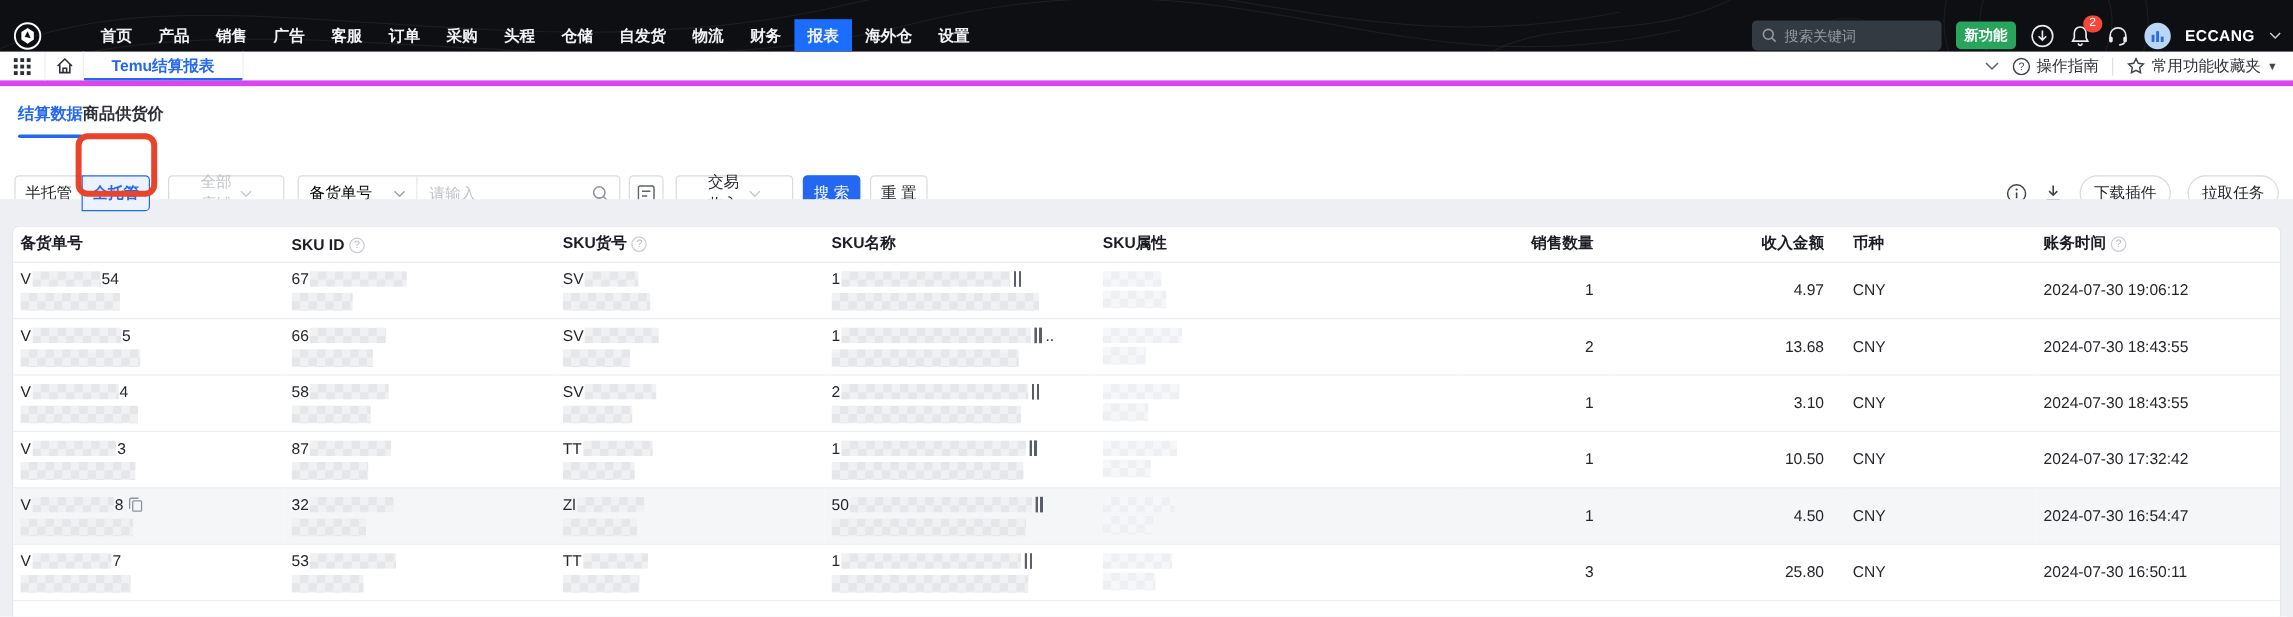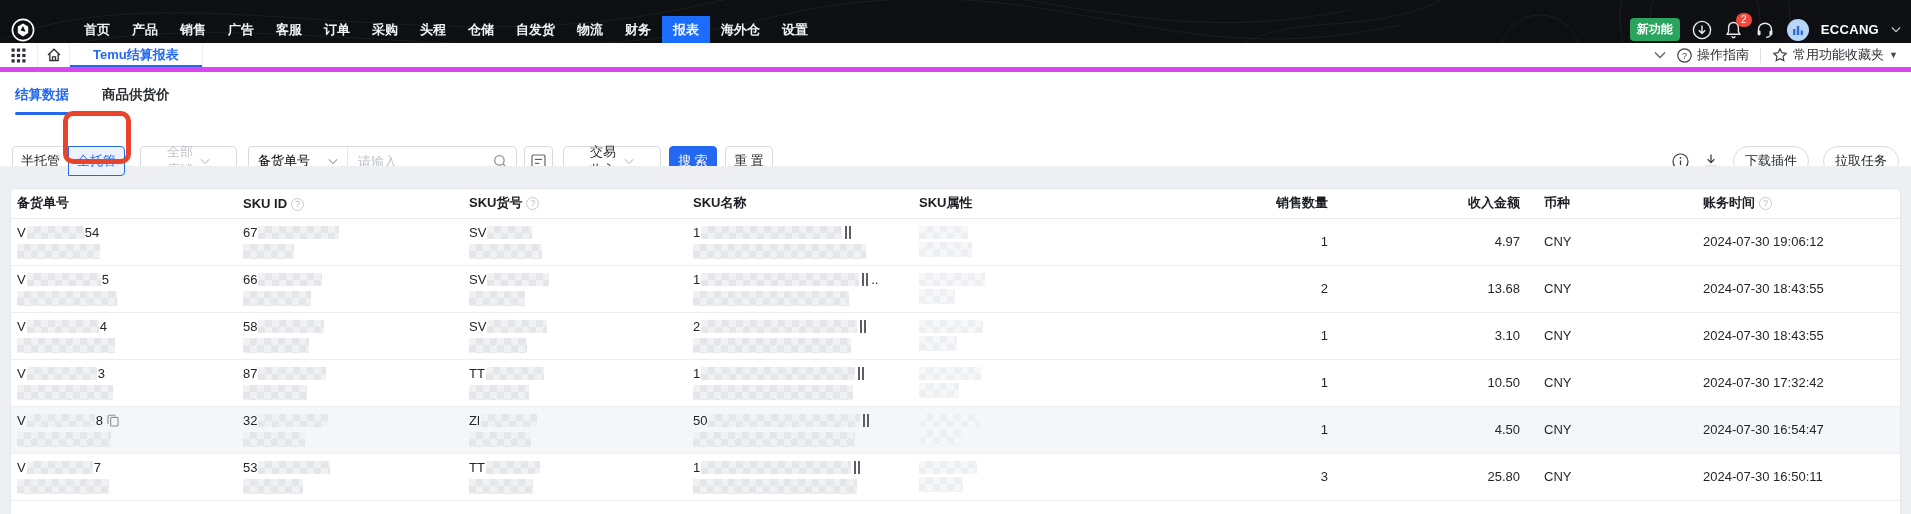--- a/index.html
+++ b/index.html
@@ -42,35 +42,35 @@
     color:#2468f2; font-size:13px; font-weight:700; cursor:pointer; white-space:nowrap; }
   .ts-tab::after { content:""; position:absolute; left:0; right:0; bottom:0; height:2.5px; background:#2468f2; }
   .ts-right { margin-left:auto; display:flex; align-items:center; gap:11px; padding-right:13px;
     font-size:13px; color:#2c2f35; }
   .ts-right .lbl { display:flex; align-items:center; gap:5px; cursor:pointer; }
   .v-div { width:1px; height:15px; background:#dddfe4; }
   .tri-down { font-size:9px; color:#43474e; }
 
   
   .content { position:relative; height:94px; background:#fff; }
-  .inner-tabs { display:flex; gap:33px; padding:14px 0 0 15px; }
+  .inner-tabs { display:flex; padding:14px 0 0 15px; }
   .inner-tab { position:relative; font-size:13.5px; font-weight:700; color:#2b2e34;
     padding-bottom:11px; cursor:pointer; }
   .inner-tab.active { color:#2468f2; }
   .inner-tab.active::after { content:""; position:absolute; left:0; right:0; bottom:0;
     height:3px; border-radius:2px; background:#2468f2; }
   .filter-row { display:flex; align-items:center; padding:0 12px; margin-top:31px; height:30px; }
   .ctl { height:30px; border:1px solid #d8dadf; border-radius:4px; background:#fff;
     font-size:13px; color:#24262b; display:flex; align-items:center; }
   .seg { display:flex; }
   .seg .seg-btn { width:57px; height:30px; border:1px solid #d8dadf; background:#fff;
     font-size:13px; color:#24262b; display:flex; align-items:center; justify-content:center;
     cursor:pointer; white-space:nowrap; }
   .seg .seg-btn:first-child { border-radius:4px 0 0 4px; }
-  .seg .seg-btn:last-child { border-radius:0 4px 4px 0; margin-left:-1px; }
+  .seg .seg-btn:last-child { border-radius:0 4px 4px 0; margin-left:-1px;font-weight:bold; }
   .seg .seg-btn.on { color:#2468f2; background:#ecf3ff; border-color:#2468f2; position:relative; z-index:1; }
   .sel { justify-content:space-between; padding:0 26px; cursor:pointer; }
   .sel .ph { color:#bfc3c9; }
   .chev { width:10px; height:7px; flex:0 0 auto; }
   .combo { margin-left:11px; height:30px; border:1px solid #d8dadf; border-radius:4px;
     display:flex; align-items:center; }
   .combo-sel { width:99px; height:100%; border-right:1px solid #e4e6ea; display:flex;
     align-items:center; justify-content:space-between; padding:0 9px; cursor:pointer; font-size:13px; }
   .combo input { width:143px; border:none; outline:none; font-size:13px; padding:0 4px 0 10px;
     font-family:inherit; color:#24262b; }
@@ -156,20 +156,27 @@
         <div class="nav-item">仓储</div>
         <div class="nav-item">自发货</div>
         <div class="nav-item">物流</div>
         <div class="nav-item">财务</div>
         <div class="nav-item active">报表</div>
         <div class="nav-item">海外仓</div>
         <div class="nav-item">设置</div>
       </nav>
   </div>
   <div class="nav-right">
+    <div class="nav-search">
+      <svg class="chev" width="13" height="13" viewBox="0 0 14 14" style="width:13px;height:13px">
+        <circle cx="6" cy="6" r="4.4" fill="none" stroke="#959ba3" stroke-width="1.4"></circle>
+        <line x1="9.4" y1="9.4" x2="12.6" y2="12.6" stroke="#959ba3" stroke-width="1.4"></line>
+      </svg>
+      <input placeholder="搜索关键词" style="">
+    </div>
     <span class="badge-new">新功能</span>
     <span class="icon-btn">
       <svg width="20" height="20" viewBox="0 0 20 20">
         <circle cx="10" cy="10" r="8.6" fill="none" stroke="#e8eaed" stroke-width="1.4"></circle>
         <path d="M10 5.5 V13 M6.8 10.2 L10 13.4 L13.2 10.2" fill="none" stroke="#e8eaed" stroke-width="1.4"></path>
       </svg>
     </span>
     <span class="icon-btn">
       <svg width="19" height="20" viewBox="0 0 19 20">
         <path d="M9.5 2.5 C6.3 2.5 4.6 4.9 4.6 7.6 V11.5 L3.2 14.3 H15.8 L14.4 11.5 V7.6 C14.4 4.9 12.7 2.5 9.5 2.5 Z" fill="none" stroke="#e8eaed" stroke-width="1.4"></path>

